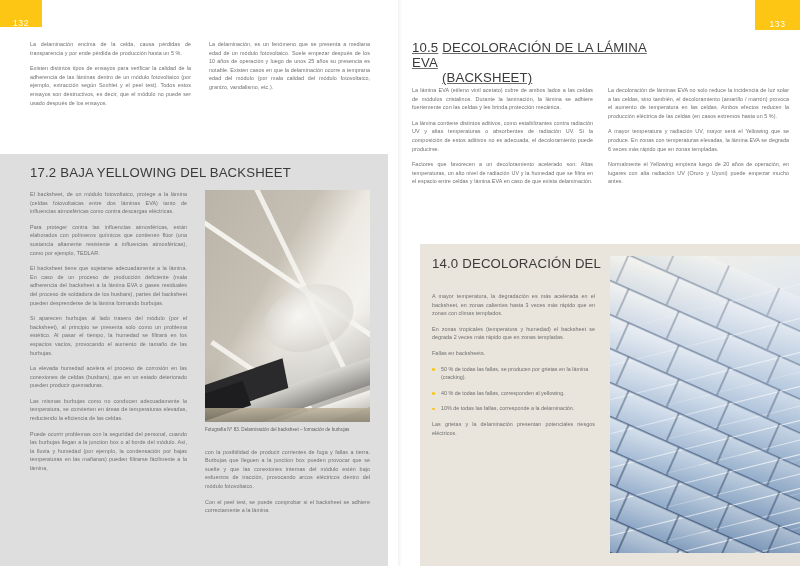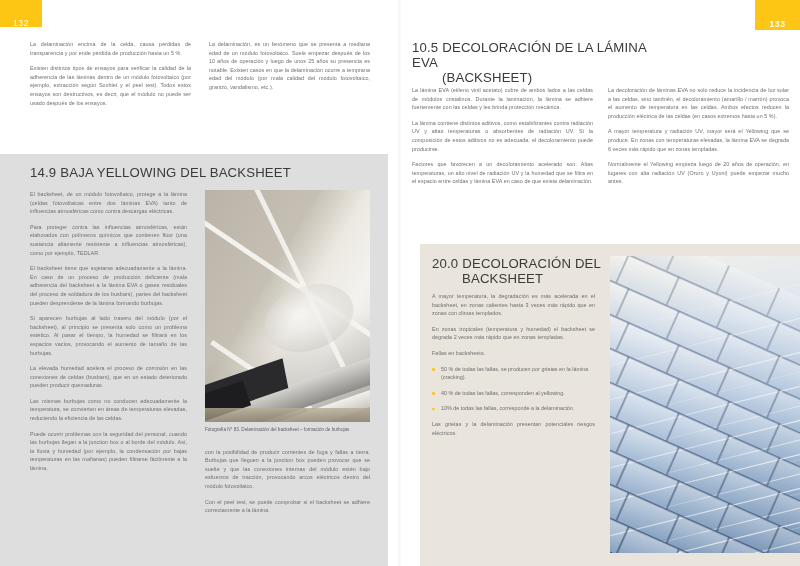--- a/index.html
+++ b/index.html
@@ -40,21 +40,20 @@
     padding-top: 18px;
     box-sizing: border-box;
   }
   .folio-right {
     right: 0;
     top: 0;
     width: 45px;
     height: 30px;
     padding-top: 18px;
     box-sizing: border-box;
-    font-weight: bold;
   }
 
   
   .para {
     font-size: 5.4px;
     line-height: 8.6px;
     text-align: justify;
     margin: 0 0 7px 0;
     color: #70706f;
     letter-spacing: 0.05px;
@@ -214,20 +213,21 @@
   .right-page {
     position: absolute;
     left: 400px; top: 0;
     width: 400px; height: 566px;
   }
   .r105-heading {
     position: absolute;
     left: 12px;
     top: 40px;
     width: 250px;
+    text-decoration: underline;
   }
   .r105-heading .line2 { padding-left: 30px; }
   .r105-cols {
     position: absolute;
     left: 12px;
     top: 86px;
     width: 378px;
     display: flex;
     gap: 15px;
   }
@@ -328,21 +328,21 @@
       </div>
       <div class="col">
         <p class="para">La delaminación, es un fenómeno que se presenta a mediana edad de un módulo fotovoltaico. Suele empezar después de los 10 años de operación y luego de unos 25 años su presencia es notable. Existen casos en que la delaminación ocurre a temprana edad del módulo (por mala calidad del módulo fotovoltaico, granizo, vandalismo, etc.).</p>
       </div>
     </div>
 
     <div class="gray-band"></div>
 
     <div class="band-heading">
       <div class="heading">
-        <span class="num">14.9</span><span>BAJA YELLOWING DEL BACKSHEET</span>
+        <span class="num">17.2</span><span>BAJA YELLOWING DEL BACKSHEET</span>
       </div>
     </div>
 
     <div class="band-cols">
 
       <div class="band-col-left">
         <p class="para">El backsheet, de un módulo fotovoltaico, protege a la lámina (celdas fotovoltaicas entre dos láminas EVA) tanto de influencias atmosféricas como contra descargas eléctricas.</p>
         <p class="para">Para proteger contra las influencias atmosféricas, están elaborados con polímeros químicos que contienen flúor (una sustancia altamente resistente a influencias atmosféricas), como por ejemplo, TEDLAR.</p>
         <p class="para">El backsheet tiene que sujetarse adecuadamente a la lámina. En caso de un proceso de producción deficiente (mala adherencia del backsheet a la lámina EVA o gases residuales del proceso de soldadura de los busbars), partes del backsheet pueden desprenderse de la lámina formando burbujas.</p>
         <p class="para">Si aparecen burbujas al lado trasero del módulo (por el backsheet), al principio se presenta solo como un problema estético. Al pasar el tiempo, la humedad se filtrará en los espacios vacíos, provocando el aumento de tamaño de las burbujas.</p>
@@ -395,23 +395,22 @@
         <p class="para">La decoloración de láminas EVA no solo reduce la incidencia de luz solar a las celdas, sino también, el decoloramiento (amarillo / marrón) provoca el aumento de temperatura en las celdas. Ambos efectos reducen la producción eléctrica de las celdas (en casos extremos hasta un 5 %).</p>
         <p class="para">A mayor temperatura y radiación UV, mayor será el Yellowing que se produce. En zonas con temperaturas elevadas, la lámina EVA se degrada 6 veces más rápido que en zonas templadas.</p>
         <p class="para">Normalmente el Yellowing empieza luego de 20 años de operación, en lugares con alta radiación UV (Oruro y Uyuni) puede empezar mucho antes.</p>
       </div>
     </div>
 
     <div class="beige-panel"></div>
 
     <div class="r106-heading">
       <div class="heading">
-        <span class="num">20.0</span><span>DECOLORACIÓN DEL</span>
-      </div>
-      <div class="heading line2">BACKSHEET</div>
+        <span class="num">14.0</span><span>DECOLORACIÓN DEL</span>
+      </div>
     </div>
 
     <div class="r106-body">
       <p class="para">A mayor temperatura, la degradación es más acelerada en el backsheet, en zonas calientes hasta 3 veces más rápido que en zonas con climas templados.</p>
       <p class="para">En zonas tropicales (temperatura y humedad) el backsheet se degrada 2 veces más rápido que en zonas templadas.</p>
       <p class="para">Fallas en backsheets.</p>
       <ul class="bullets">
         <li>50 % de todas las fallas, se producen por grietas en la lámina (cracking).</li>
         <li>40 % de todas las fallas, corresponden al yellowing.</li>
         <li>10% de todas las fallas, corresponde a la delaminación.</li>

